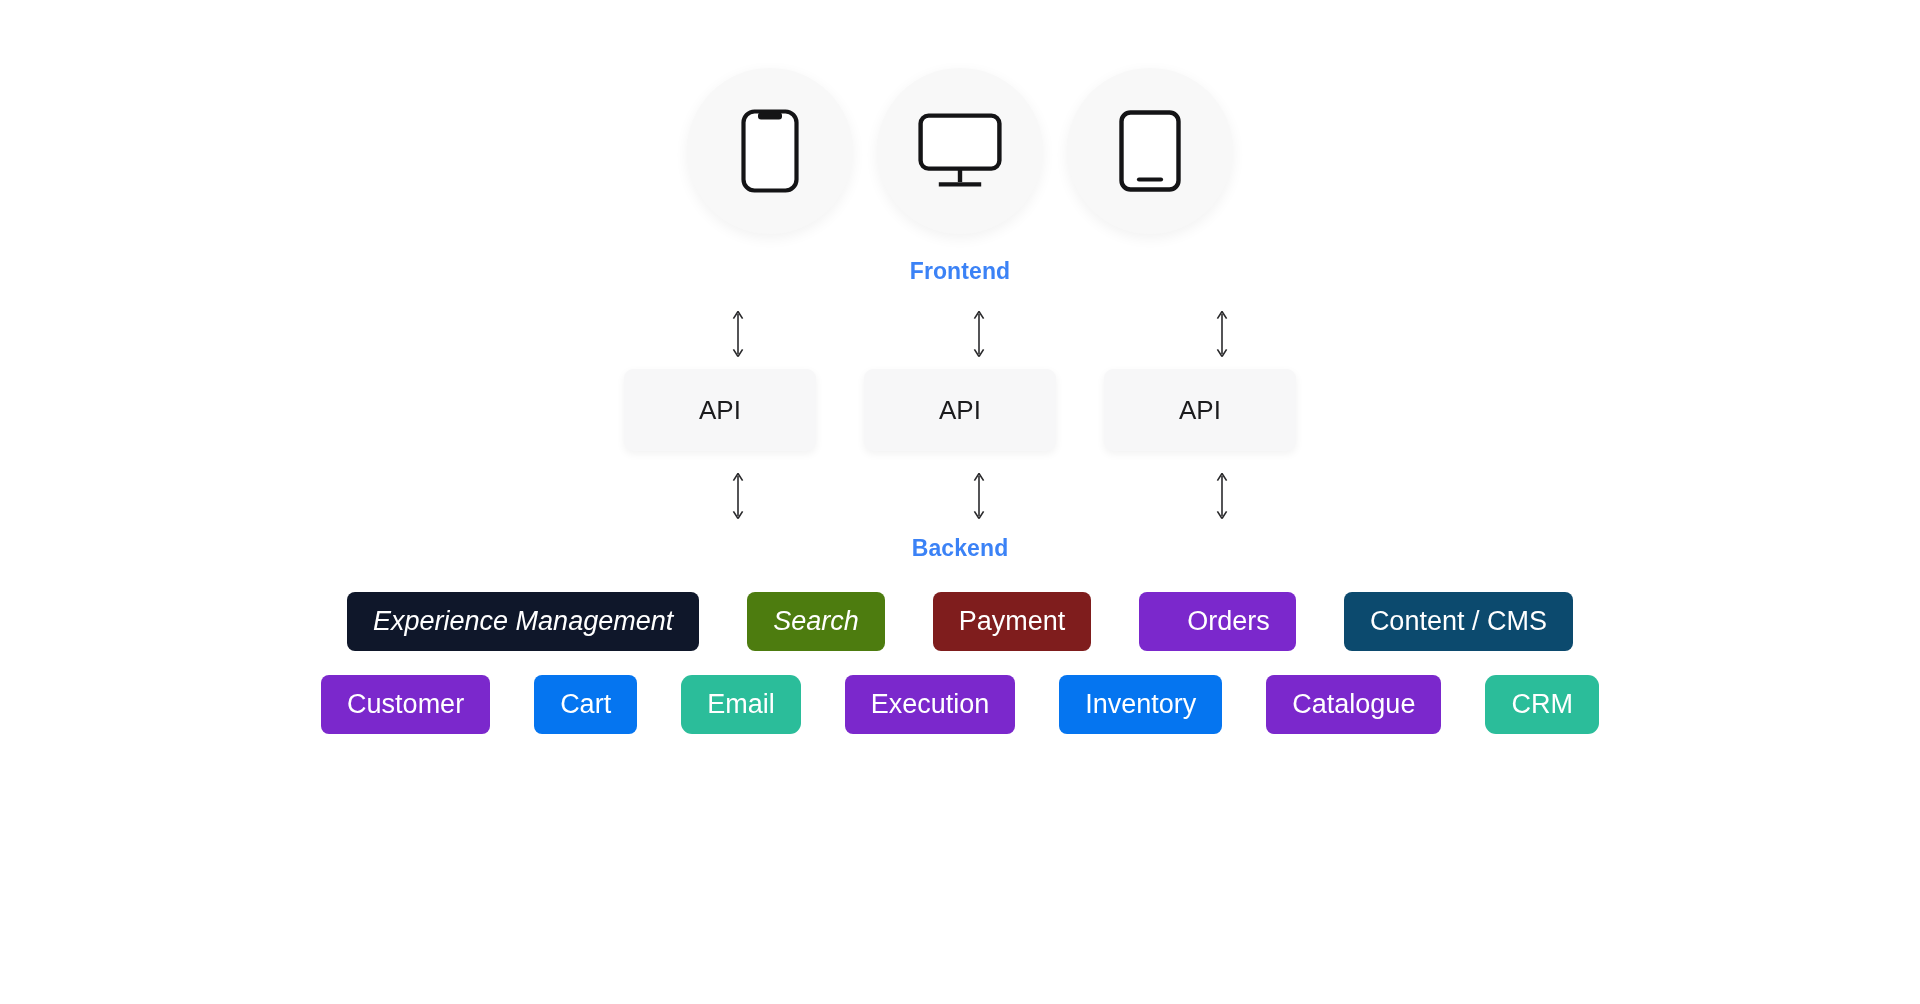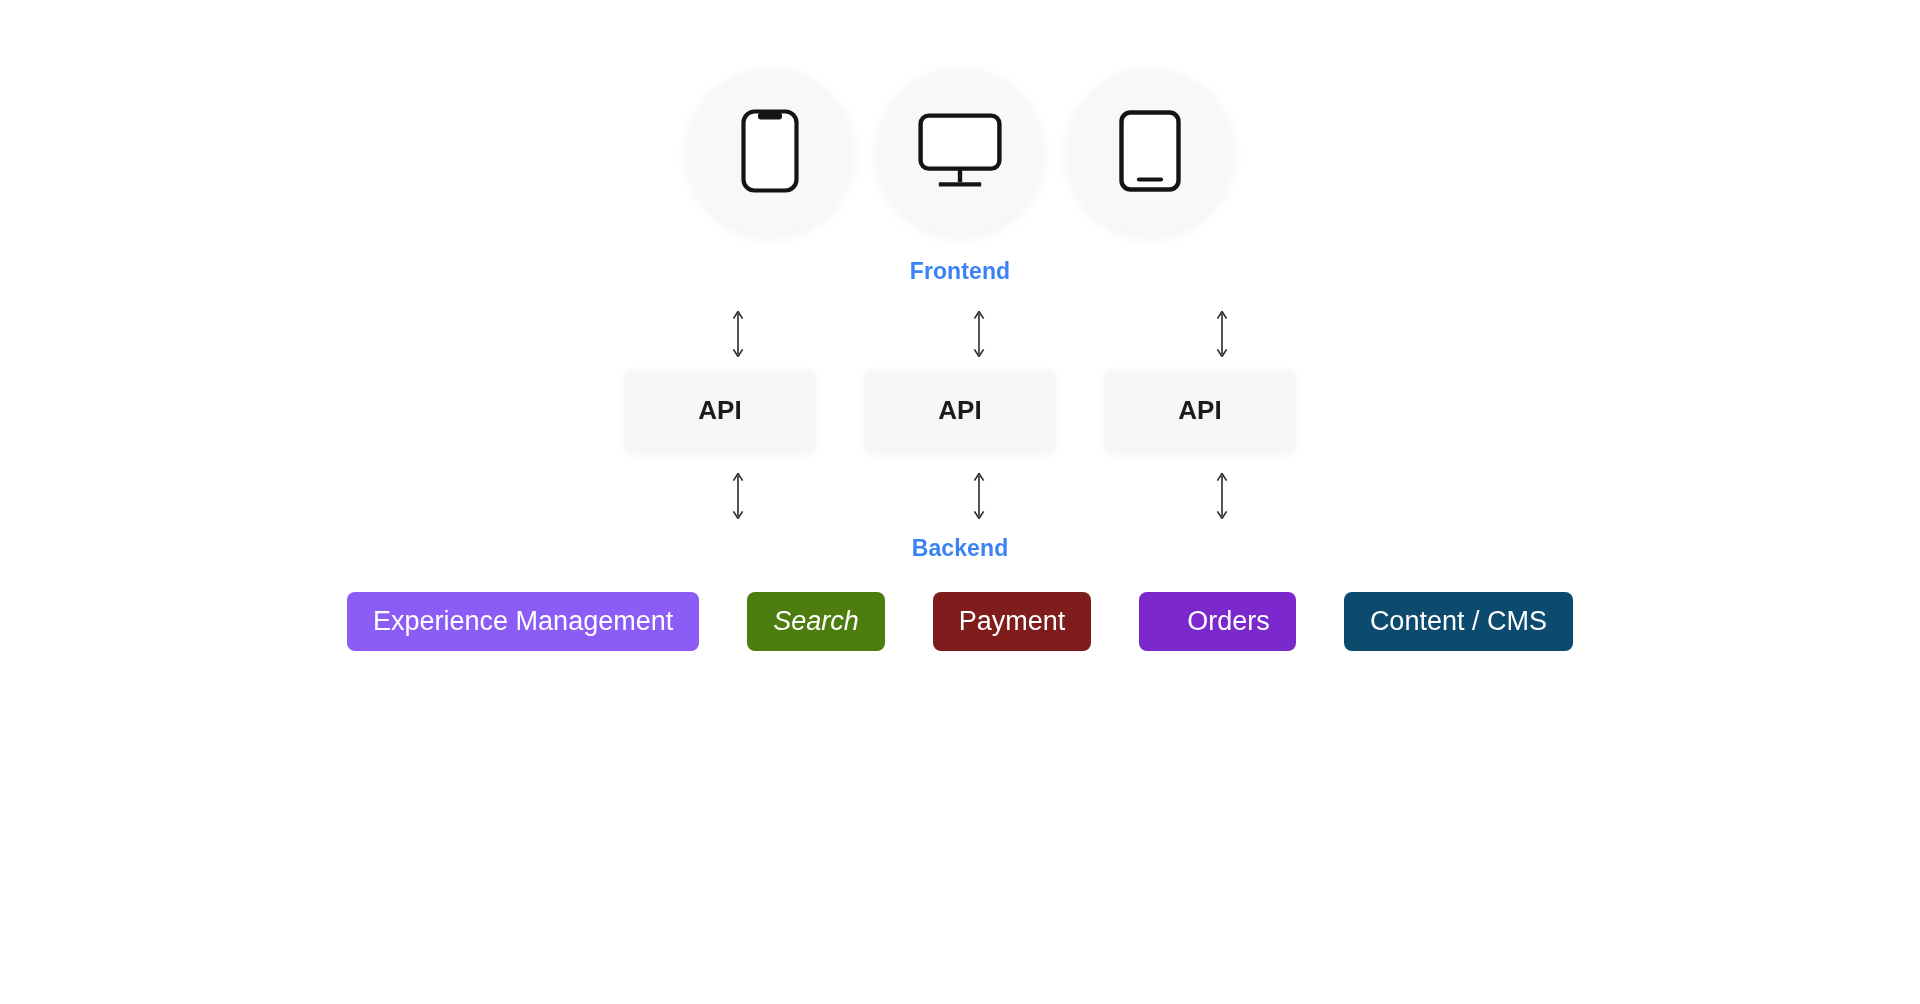--- a/index.html
+++ b/index.html
@@ -79,21 +79,20 @@
   .arrow.a1 { left: 727px; }
   .arrow.a2 { left: 968px; }
   .arrow.a3 { left: 1211px; }
 
   
   .api-row {
     margin-top: 8px;
     display: flex;
     justify-content: flex-end;
     gap: 48px;
-    font-weight: bold;
   }
   .api-box {
     width: 192px;
     height: 82px;
     border-radius: 9px;
     background: #f7f7f8;
     box-shadow: 0 3px 9px rgba(0,0,0,0.055);
     display: flex;
     align-items: center;
     justify-content: center;
@@ -222,23 +221,32 @@
         <path d="M11 47.5 L6.4 40.4 M11 47.5 L15.6 40.4" stroke="#2a2a2c" stroke-width="1.6" fill="none"></path>
       </svg>
     </span>
   </div>
 
   <div class="section-title backend-title">Backend</div>
 
   <div class="tag-rows">
 
     <div class="tag-row row1">
-      <span class="tag" style="background-color: #8b5cf6;">Experience Management</span>
+      <span class="tag" style="background-color: #0f172a; font-style: italic;">Experience Management</span>
       <span class="tag" style="background-color: #4d7c0f; font-style: italic;">Search</span>
       <span class="tag" style="background-color: #7f1d1d; text-align: center;">Payment</span>
       <span class="tag" style="background-color: rgb(123, 40, 204); padding-left: 48px;">Orders</span>
       <span class="tag" style="background-color: #0c4a6e;">Content / CMS</span>
     </div>
 
+    <div class="tag-row row2">
+      <span class="tag" style="background-color: rgb(123, 40, 204);">Customer</span>
+      <span class="tag" style="background-color: rgb(5, 117, 240);">Cart</span>
+      <span class="tag pill" style="background-color: rgb(43, 189, 154);">Email</span>
+      <span class="tag" style="background-color: rgb(123, 40, 204);">Execution</span>
+      <span class="tag" style="background-color: rgb(5, 117, 240);">Inventory</span>
+      <span class="tag" style="background-color: rgb(123, 40, 204);">Catalogue</span>
+      <span class="tag pill" style="background-color: rgb(43, 189, 154);">CRM</span>
+    </div>
 
   </div>
 
 </div>
 
 </body></html>

